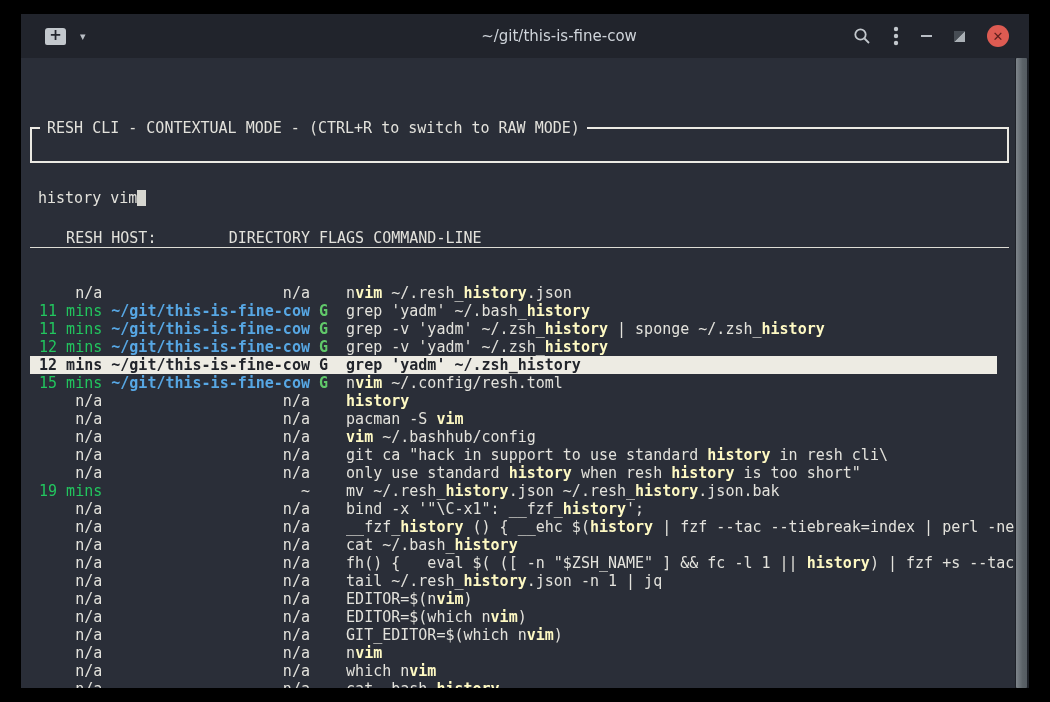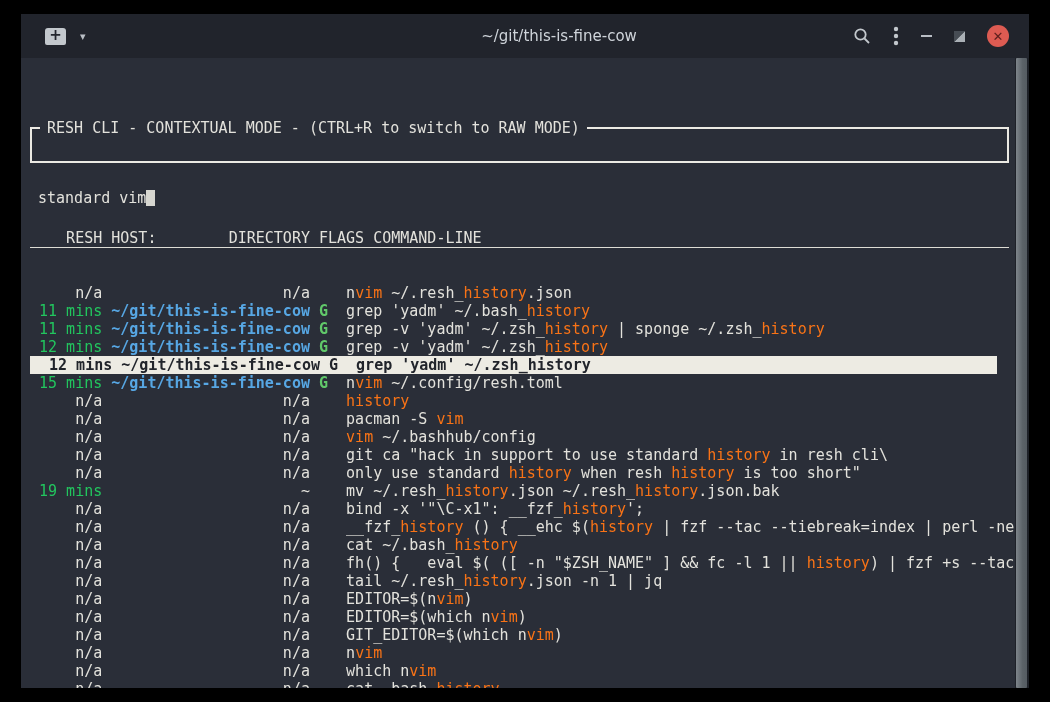--- a/index.html
+++ b/index.html
@@ -24,26 +24,26 @@
   .scrollbar{flex:0 0 14px;background:#1e2128;position:relative;}
   .sb-thumb{position:absolute;left:1px;right:2px;top:0;bottom:0;background:linear-gradient(90deg,#7e858b 0%,#5b6268 60%,#555c62 100%);border-radius:1px;}
   
   .search-frame{position:relative;border:2px solid #eceae4;height:32px;margin:9px 6px 0 0;}
   .frame-label{position:absolute;top:-10px;left:8px;background:#2a2e38;padding:0 7px;color:#e3e2dc;}
   .query-line{padding:6px 0 0 6px;}
   .cursor{display:inline-block;width:9px;height:16px;background:#d6d6d0;vertical-align:-3px;}
   
   .hdr{margin-top:12px;height:18px;border-bottom:1px solid #dddcd5;margin-right:6px;}
   .row{height:18px;}
-  .row.selected{background:#edebe3;font-weight:bold;margin-right:18px;padding-left:10px;}
+  .row.selected{background:#edebe3;font-weight:bold;margin-right:18px;}
   .row.selected span{color:#21242b !important;font-weight:bold;}
   .t-yellow{color:#22c55e;}
   .dir-blue{color:#57a7e4;font-weight:bold;}
   .flag-g{color:#61c96a;font-weight:bold;}
-  .hl{color:#f97316;font-weight:normal;}
+  .hl{color:#fef9c3;font-weight:bold;}
 </style>
 </head>
 <body>
 
 <div class="window">
 
   <div class="titlebar">
     <div class="tb-left">
       <button class="newtab"></button>
       <button class="chev">▾</button>
@@ -74,21 +74,21 @@
       </button>
       <button class="icon-btn closebtn">✕</button>
     </div>
   </div>
 
   <div class="content">
     <div class="terminal">
 
       <div class="search-frame">
         <span class="frame-label">RESH CLI - CONTEXTUAL MODE - (CTRL+R to switch to RAW MODE)</span>
-        <div class="query-line"><span>standard vim</span><span class="cursor"></span></div>
+        <div class="query-line"><span>history vim</span><span class="cursor"></span></div>
       </div>
 
       <div class="hdr" id="hdr">    RESH HOST:        DIRECTORY FLAGS COMMAND-LINE</div>
       <div id="rows"><div class="row"><span>     n/a</span> <span>                   n/a</span> <span class="flag-g"> </span>  <span>n</span><span class="hl">vim</span><span> ~/.resh_</span><span class="hl">history</span><span>.json</span></div><div class="row"><span class="t-yellow"> 11 mins</span> <span class="dir-blue">~/git/this-is-fine-cow</span> <span class="flag-g">G</span>  <span>grep 'yadm' ~/.bash_</span><span class="hl">history</span></div><div class="row"><span class="t-yellow"> 11 mins</span> <span class="dir-blue">~/git/this-is-fine-cow</span> <span class="flag-g">G</span>  <span>grep -v 'yadm' ~/.zsh_</span><span class="hl">history</span><span> | sponge ~/.zsh_</span><span class="hl">history</span></div><div class="row"><span class="t-yellow"> 12 mins</span> <span class="dir-blue">~/git/this-is-fine-cow</span> <span class="flag-g">G</span>  <span>grep -v 'yadm' ~/.zsh_</span><span class="hl">history</span></div><div class="row selected"><span class="t-yellow"> 12 mins</span> <span class="dir-blue">~/git/this-is-fine-cow</span> <span class="flag-g">G</span>  <span>grep 'yadm' ~/.zsh_</span><span class="hl">history</span></div><div class="row"><span class="t-yellow"> 15 mins</span> <span class="dir-blue">~/git/this-is-fine-cow</span> <span class="flag-g">G</span>  <span>n</span><span class="hl">vim</span><span> ~/.config/resh.toml</span></div><div class="row"><span>     n/a</span> <span>                   n/a</span> <span class="flag-g"> </span>  <span class="hl">history</span></div><div class="row"><span>     n/a</span> <span>                   n/a</span> <span class="flag-g"> </span>  <span>pacman -S </span><span class="hl">vim</span></div><div class="row"><span>     n/a</span> <span>                   n/a</span> <span class="flag-g"> </span>  <span class="hl">vim</span><span> ~/.bashhub/config</span></div><div class="row"><span>     n/a</span> <span>                   n/a</span> <span class="flag-g"> </span>  <span>git ca "hack in support to use standard </span><span class="hl">history</span><span> in resh cli\</span></div><div class="row"><span>     n/a</span> <span>                   n/a</span> <span class="flag-g"> </span>  <span>only use standard </span><span class="hl">history</span><span> when resh </span><span class="hl">history</span><span> is too short"</span></div><div class="row"><span class="t-yellow"> 19 mins</span> <span>                     ~</span> <span class="flag-g"> </span>  <span>mv ~/.resh_</span><span class="hl">history</span><span>.json ~/.resh_</span><span class="hl">history</span><span>.json.bak</span></div><div class="row"><span>     n/a</span> <span>                   n/a</span> <span class="flag-g"> </span>  <span>bind -x '"\C-x1": __fzf_</span><span class="hl">history</span><span>';</span></div><div class="row"><span>     n/a</span> <span>                   n/a</span> <span class="flag-g"> </span>  <span>__fzf_</span><span class="hl">history</span><span> () { __ehc $(</span><span class="hl">history</span><span> | fzf --tac --tiebreak=index | perl -ne</span></div><div class="row"><span>     n/a</span> <span>                   n/a</span> <span class="flag-g"> </span>  <span>cat ~/.bash_</span><span class="hl">history</span></div><div class="row"><span>     n/a</span> <span>                   n/a</span> <span class="flag-g"> </span>  <span>fh() {   eval $( ([ -n "$ZSH_NAME" ] &amp;&amp; fc -l 1 || </span><span class="hl">history</span><span>) | fzf +s --tac</span></div><div class="row"><span>     n/a</span> <span>                   n/a</span> <span class="flag-g"> </span>  <span>tail ~/.resh_</span><span class="hl">history</span><span>.json -n 1 | jq</span></div><div class="row"><span>     n/a</span> <span>                   n/a</span> <span class="flag-g"> </span>  <span>EDITOR=$(n</span><span class="hl">vim</span><span>)</span></div><div class="row"><span>     n/a</span> <span>                   n/a</span> <span class="flag-g"> </span>  <span>EDITOR=$(which n</span><span class="hl">vim</span><span>)</span></div><div class="row"><span>     n/a</span> <span>                   n/a</span> <span class="flag-g"> </span>  <span>GIT_EDITOR=$(which n</span><span class="hl">vim</span><span>)</span></div><div class="row"><span>     n/a</span> <span>                   n/a</span> <span class="flag-g"> </span>  <span>n</span><span class="hl">vim</span></div><div class="row"><span>     n/a</span> <span>                   n/a</span> <span class="flag-g"> </span>  <span>which n</span><span class="hl">vim</span></div><div class="row"><span>     n/a</span> <span>                   n/a</span> <span class="flag-g"> </span>  <span>cat .bash_</span><span class="hl">history</span></div></div>
 
       
       
     </div>
 
     <div class="scrollbar">

